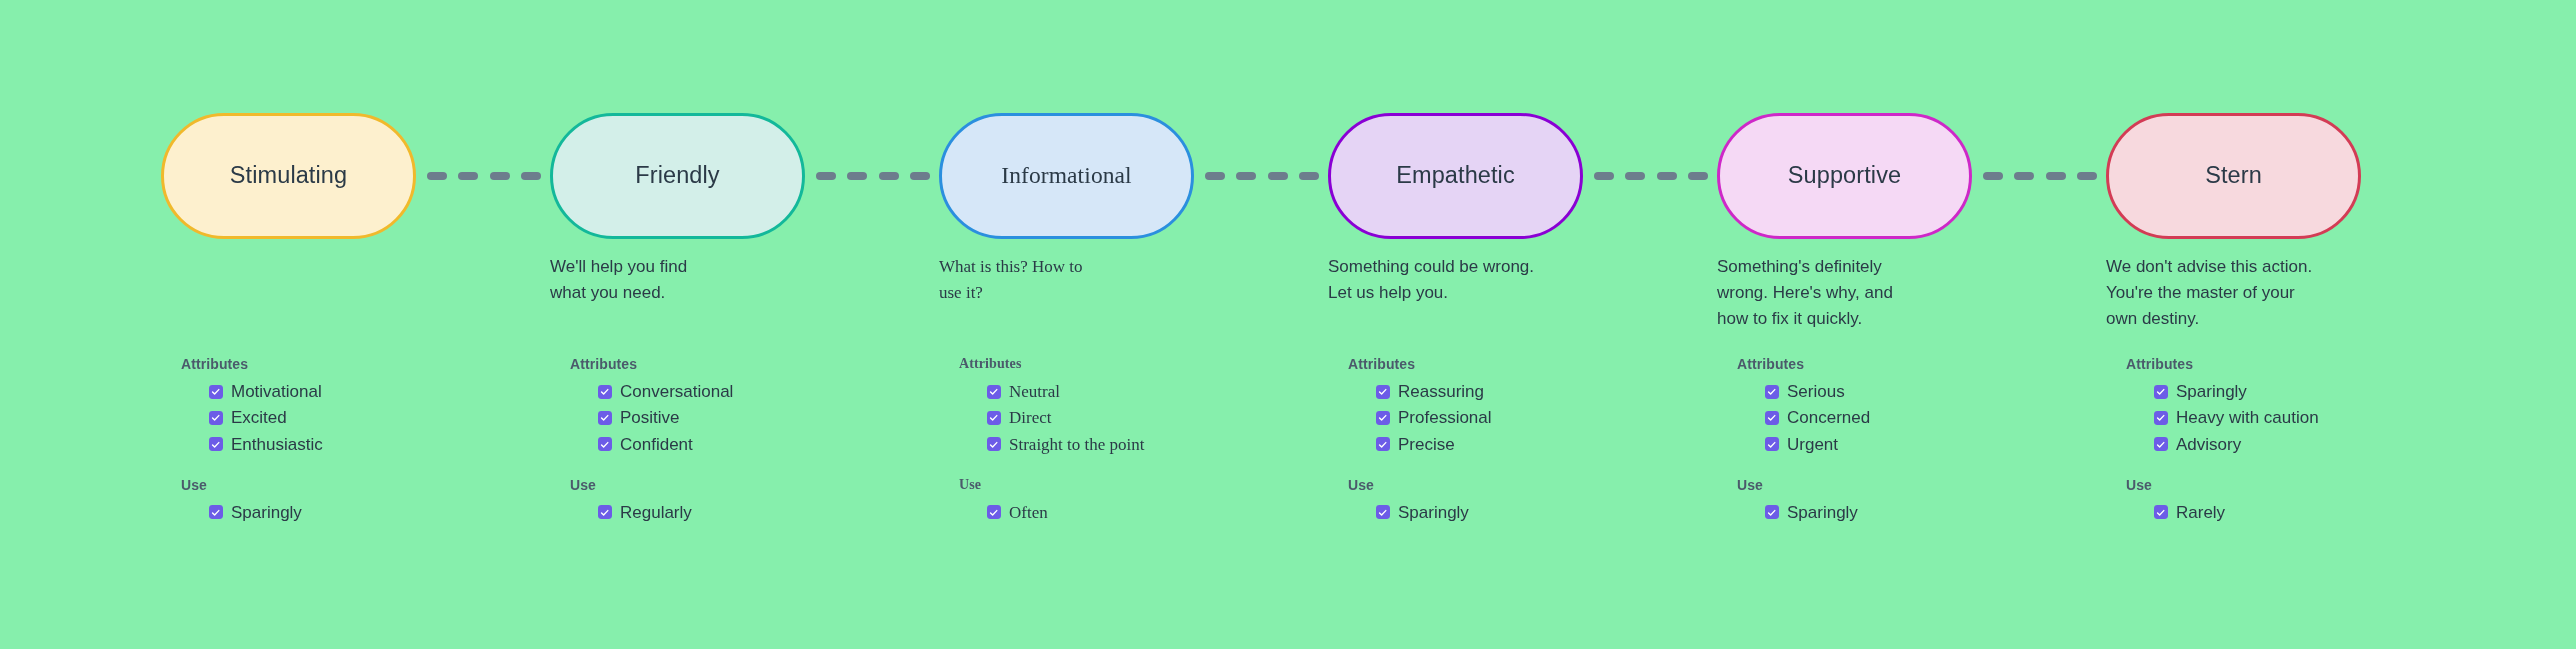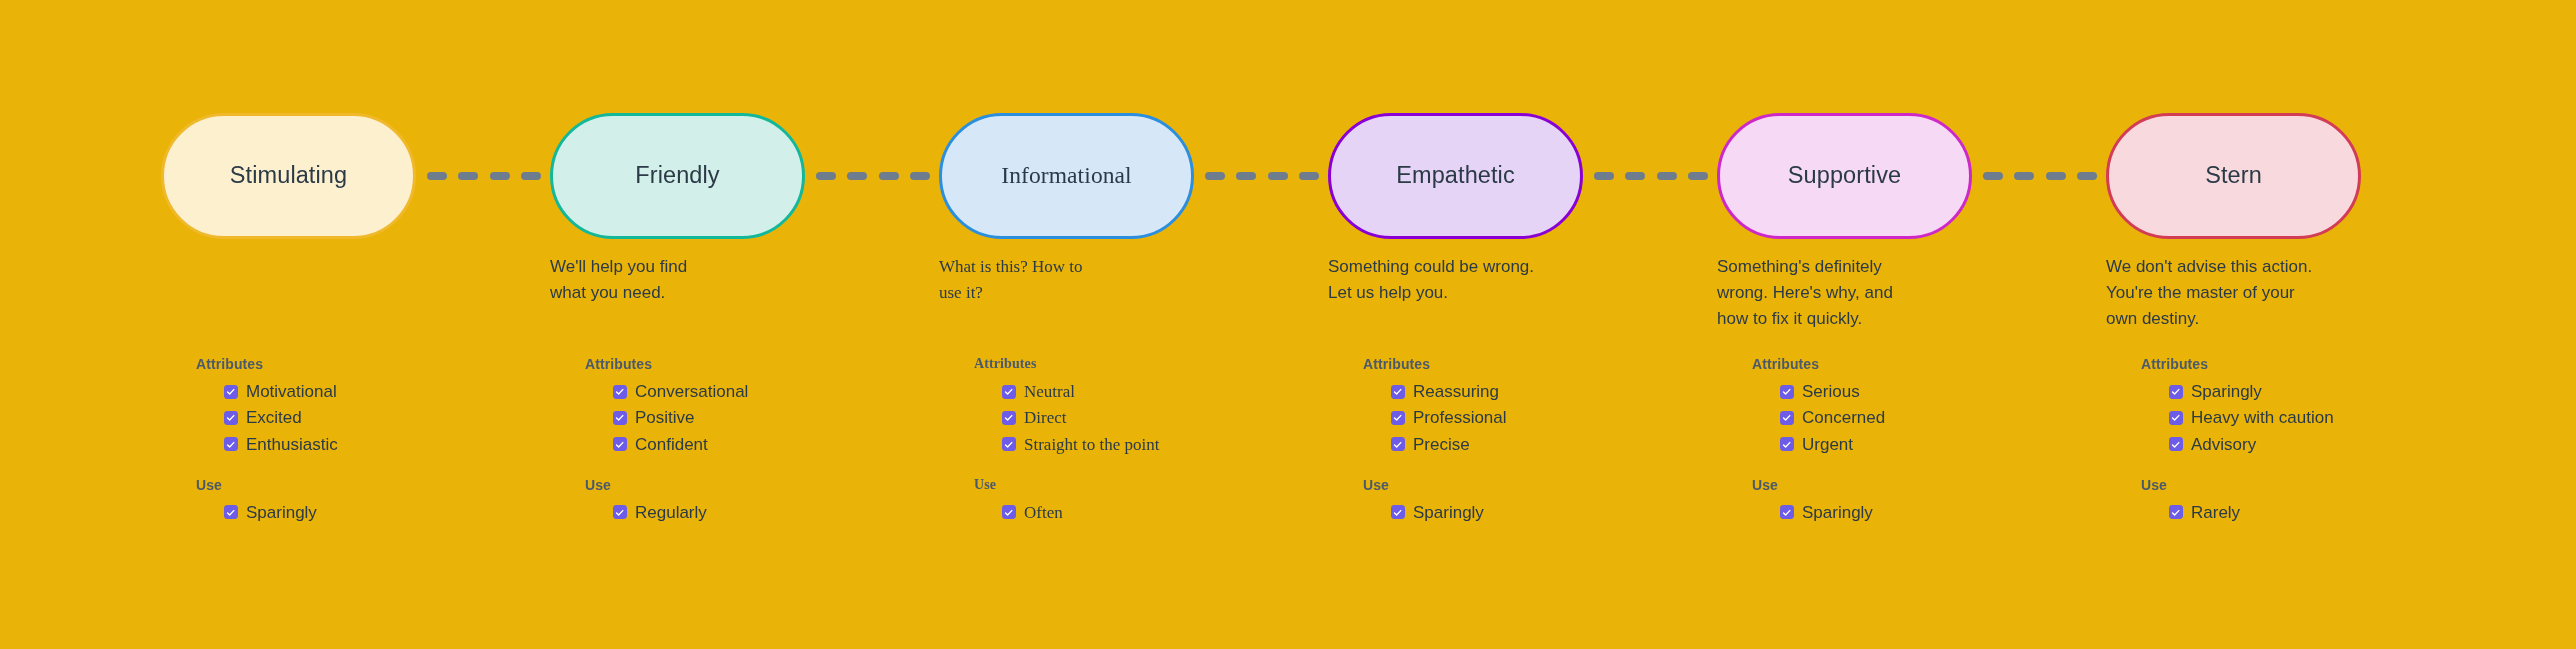--- a/index.html
+++ b/index.html
@@ -12,21 +12,21 @@
     height: 649px;
     font-family: "Liberation Sans", sans-serif;
     -webkit-font-smoothing: antialiased;
     overflow: hidden;
   }
 
   #tone-scale {
     position: relative;
     width: 2576px;
     height: 649px;
-    background: #eab308;
+    background: #86efac;
   }
 
   
   .column {
     position: absolute;
     top: 0;
     width: 389px;
     height: 649px;
   }
 
@@ -92,21 +92,20 @@
     white-space: pre-line;
     font-weight: 400;
   }
 
   
   .groups {
     position: absolute;
     top: 357px;
     left: 20px;
     width: 309px;
-    margin-left: 15px;
   }
   .group + .group {
     margin-top: 23px;
   }
   .group-title {
     font-size: 14px;
     font-weight: 700;
     color: #4b5a6b;
     line-height: 1;
     margin-bottom: 10px;

